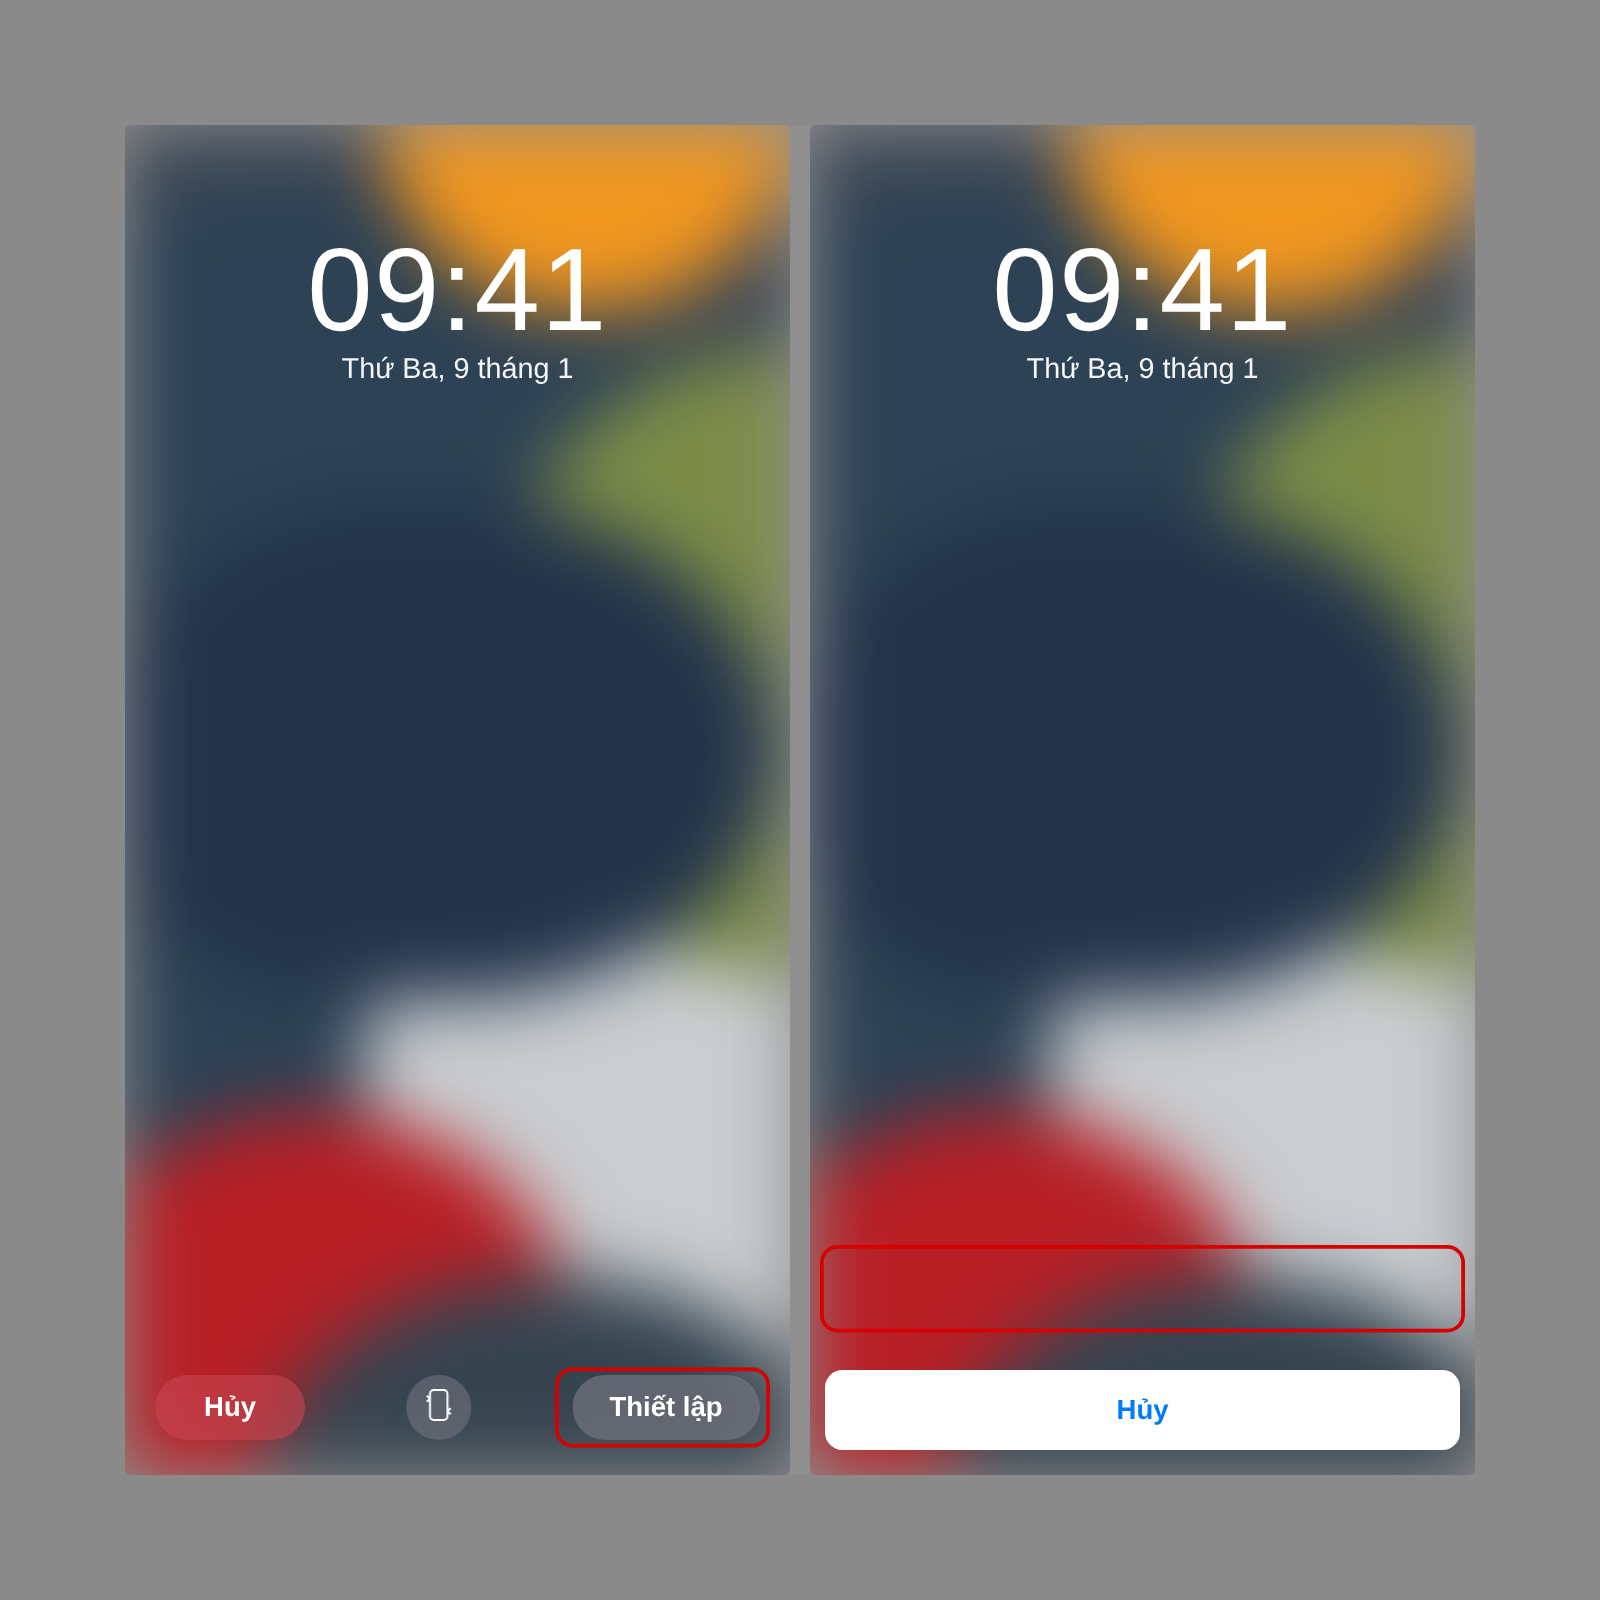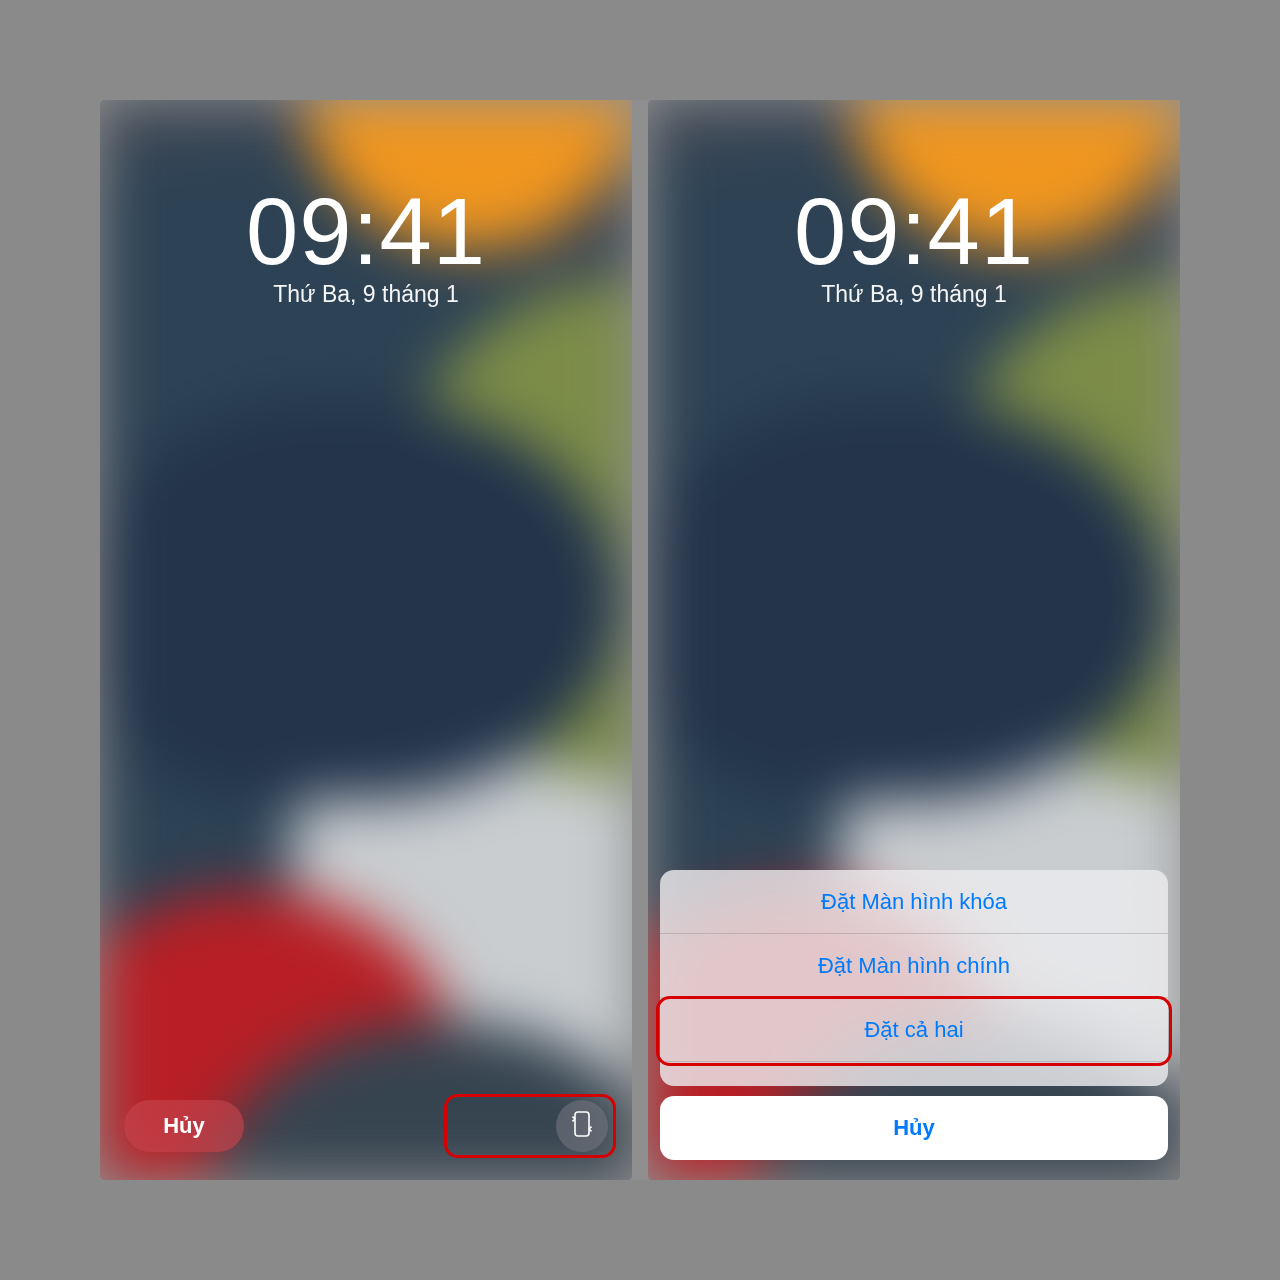--- a/index.html
+++ b/index.html
@@ -262,20 +262,21 @@
       <div class="pill pill-cancel">Hủy</div>
       <div class="circle">
         <span>
           <svg class="phone-svg" viewBox="0 0 20 28">
             <rect x="3" y="2" width="14" height="24" rx="3"></rect>
             <path d="M3 9 L0.5 6.5 M3 9 L0.5 11.5"></path>
             <path d="M17 19 L19.5 16.5 M17 19 L19.5 21.5"></path>
           </svg>
         </span>
       </div>
+      <div class="pill pill-set">Thiết lập</div>
     </div>
 
     <div class="hl hl-setup"></div>
   </div>
 
   <div class="phone">
     <div class="wallpaper">
       <div class="wp-blue-dark"></div>
       <div class="wp-light"></div>
       <div class="wp-green"></div>
@@ -284,25 +285,19 @@
       <div class="wp-red"></div>
       <div class="wp-bot-dark"></div>
     </div>
 
     <div class="clock-block">
       <div class="clock-time">09:41</div>
       <div class="clock-date">Thứ Ba, 9 tháng 1</div>
     </div>
 
     <div class="sheet-wrap">
-      <div class="sheet">
-        <div class="sheet-item">Đặt Màn hình khóa</div>
-        <div class="sheet-item">Đặt Màn hình chính</div>
-        <div class="sheet-item">Đặt cả hai</div>
-        <div class="sheet-item sheet-footer"></div>
-      </div>
       <div class="sheet-cancel">Hủy</div>
     </div>
 
     <div class="hl hl-both"></div>
   </div>
 
 </div>
 
 </body></html>

